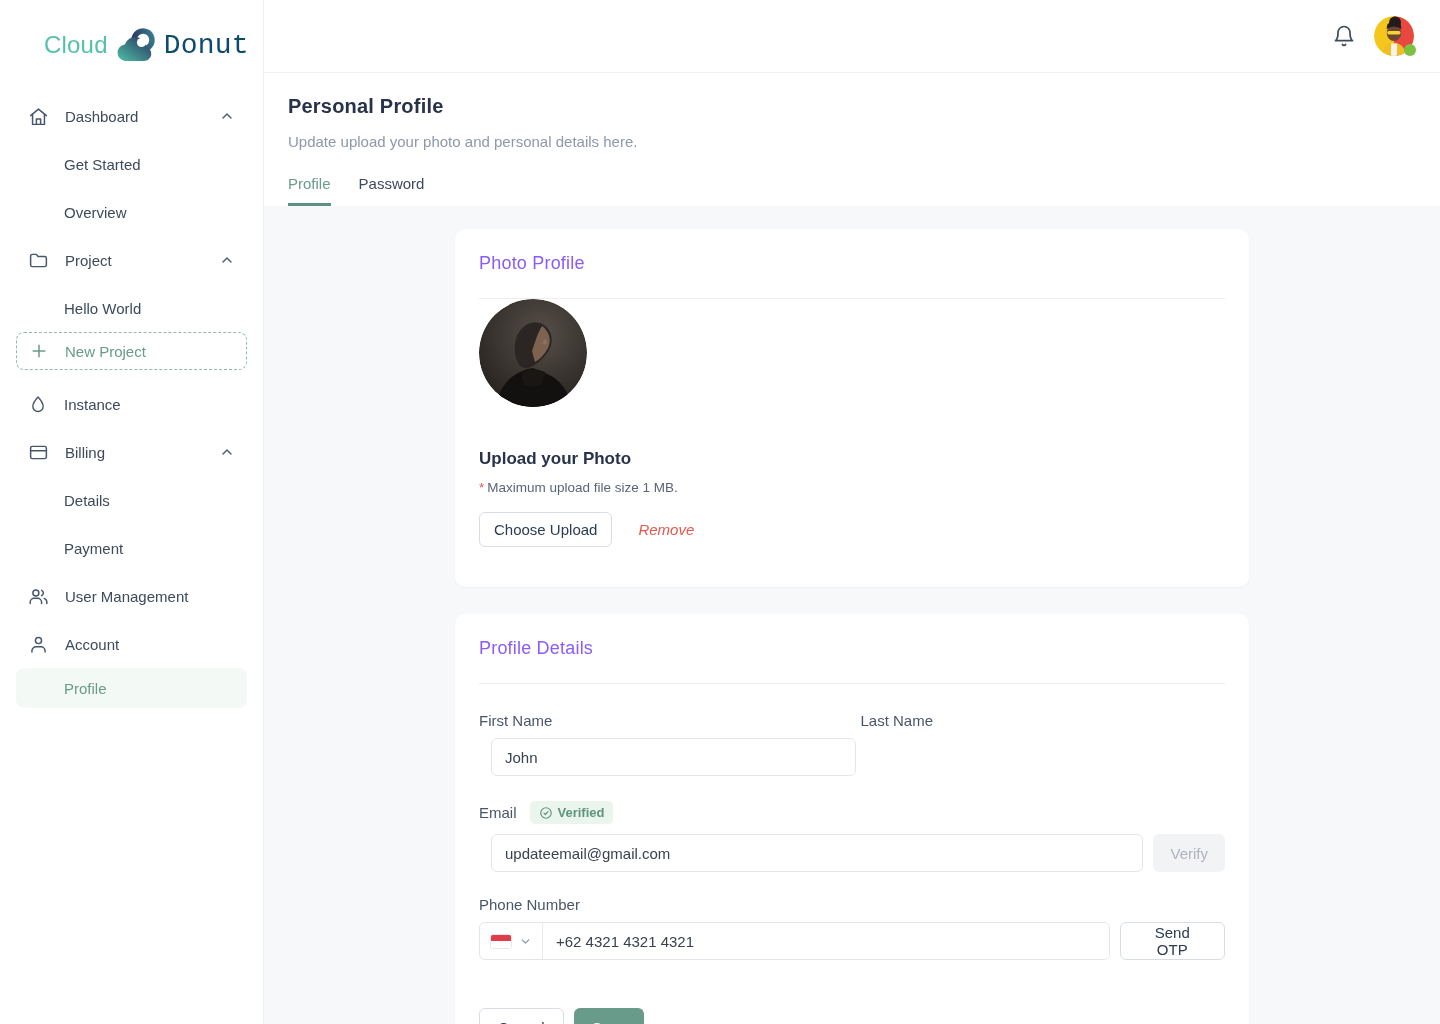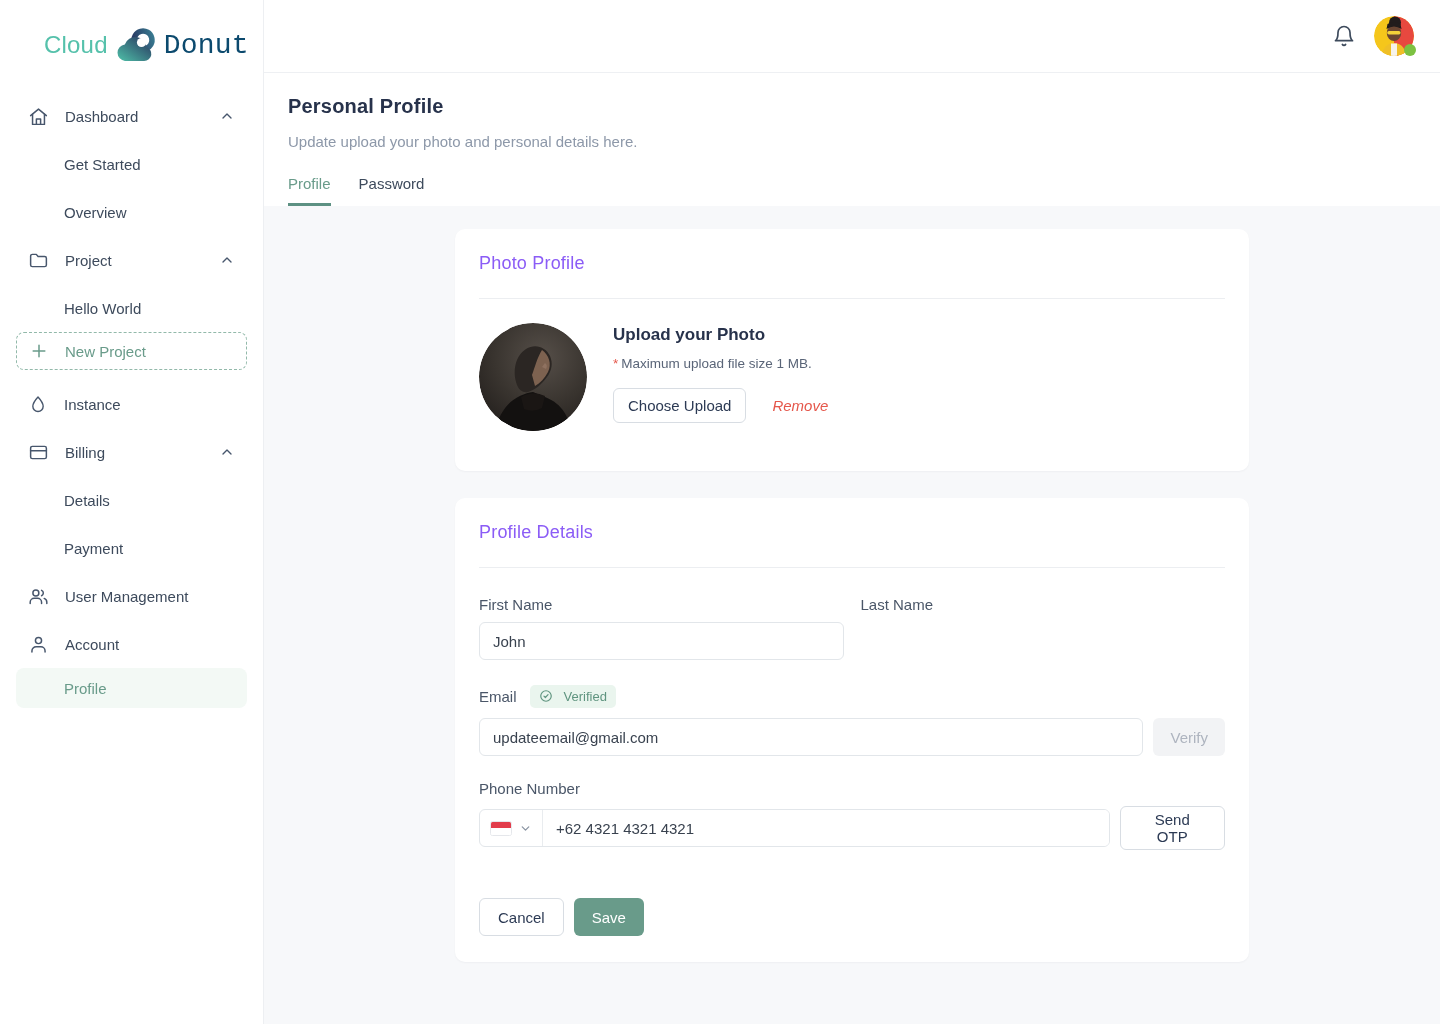--- a/index.html
+++ b/index.html
@@ -36,49 +36,49 @@
   .tab { font-size:15px; font-weight:500; padding-bottom:11px; border-bottom:3px solid transparent; color:#3D4A5C; cursor:pointer; }
   .tab.active { color:#699B8A; border-bottom-color:#5D9183; }
 
   .content-body { flex:1; background:#F7F8FA; overflow:hidden; padding:23px 0 40px 0; }
   .card { width:794px; margin:0 auto; background:#fff; border-radius:10px; padding:24px; box-shadow:0 1px 2px rgba(16,24,40,.04); }
   .card + .card { margin-top:27px; }
   .card-title { font-size:18px; font-weight:400; color:#8b5cf6; letter-spacing:.2px; }
   .card-divider { border:none; border-top:1px solid #ECEEF1; margin-top:24px; }
 
   
-  .photo-row { display:flex; gap:26px; margin-top:24px; padding-bottom:16px; }
+  .photo-row { display:flex; gap:40px; padding-bottom:16px;flex-direction:column; }
   .photo-circle { width:108px; height:108px; border-radius:50%; overflow:hidden; flex-shrink:0; }
   .upload-heading { font-size:17px; font-weight:700; color:#27324B; margin-top:2px; }
   .upload-note { margin-top:11px; font-size:13.5px; color:#5A6578; }
   .upload-note .req { color:#E5574B; margin-right:3px; }
   .photo-actions { display:flex; align-items:center; gap:26px; margin-top:17px; }
   .btn { font-family:"Liberation Sans", sans-serif; font-size:15px; border-radius:6px; cursor:pointer; }
   .btn-outline { background:#fff; border:1px solid #D8DDE3; color:#2C3A54; padding:8px 14px; }
   .link-danger { color:#E5574B; font-size:15px; font-weight:500; cursor:pointer; background:none; border:none;font-style:italic; }
 
   
   .form { margin-top:28px; }
   .field-label { font-size:15px; color:#4A5668; margin-bottom:9px; display:block; }
   .name-grid { display:grid; grid-template-columns:1fr 1fr; gap:17px; }
-  .text-input { width:100%; height:38px; border:1px solid #E2E6EA; border-radius:6px; padding:0 13px; font-size:15px; color:#39424F; font-family:"Liberation Sans", sans-serif; outline:none; background:#fff; }
+  .text-input { width:100%; height:38px; border:1px solid #E2E6EA; border-radius:6px; padding:0 13px; font-size:15px; color:#39424F; font-family:"Liberation Sans", sans-serif; outline:none; background:#fff;margin-left:12px; }
   .email-block { margin-top:25px; }
   .label-row { display:flex; align-items:center; gap:13px; margin-bottom:10px; }
   .label-row .field-label { margin-bottom:0; }
-  .badge-verified { display:inline-flex; align-items:flex-start; gap:11px; background:#EAF5EE; color:#5F947F; font-size:13px; font-weight:400; padding:4px 9px; border-radius:5px; }
+  .badge-verified { display:inline-flex; align-items:flex-end; gap:5px; background:#EAF5EE; color:#5F947F; font-size:13px; font-weight:700; padding:4px 9px; border-radius:5px; }
   .input-row { display:flex; gap:10px; align-items:center; }
   .btn-disabled { background:#F2F3F5; border:none; color:#AEB4BF; padding:0 17px; height:38px; cursor:default; }
   .phone-block { margin-top:24px; }
   .phone-group { display:flex; align-items:center; width:636px; height:38px; border:1px solid #E2E6EA; border-radius:6px; background:#fff; overflow:hidden; }
   .country-select { width:63px; height:100%; display:flex; align-items:center; justify-content:center; gap:7px; border-right:1px solid #E9ECEF; cursor:pointer; flex-shrink:0; }
   .flag-id { width:22px; height:15px; border-radius:2.5px; overflow:hidden; border:.5px solid #E5E7EB; display:flex; flex-direction:column; }
   .flag-id .red { flex:1; background:#E23C4B; }
   .flag-id .white { flex:1; background:#fff; }
   .phone-input { border:none; flex:1; height:100%; padding:0 13px; font-size:15px; color:#39424F; outline:none; font-family:"Liberation Sans", sans-serif; }
-  .btn-otp { height:44px; padding:0 17px; }
+  .btn-otp { height:38px; padding:0 17px; }
   .footer-actions { display:flex; gap:10px; margin-top:48px; padding-bottom:2px; }
   .btn-cancel { height:38px; padding:0 18px; }
   .btn-save { height:38px; padding:0 18px; background:#699B8A; color:#fff; border:none; font-weight:500; }
 </style>
 </head>
 <body>
 
 <aside class="sidebar">
   <div class="logo">
     <span class="logo-cloud">Cloud</span>

